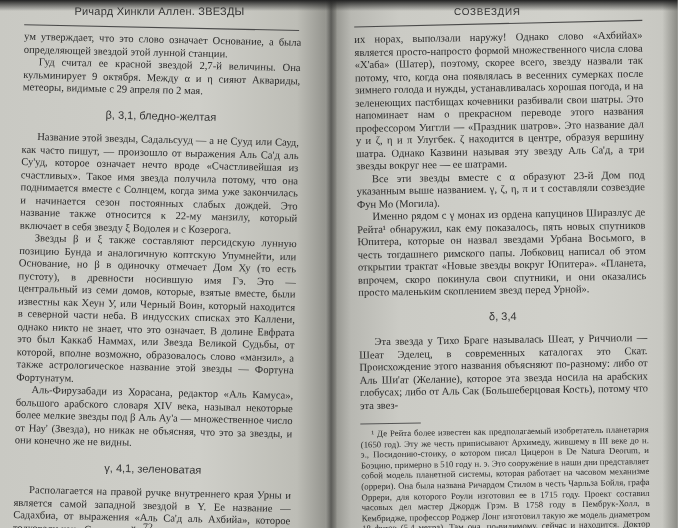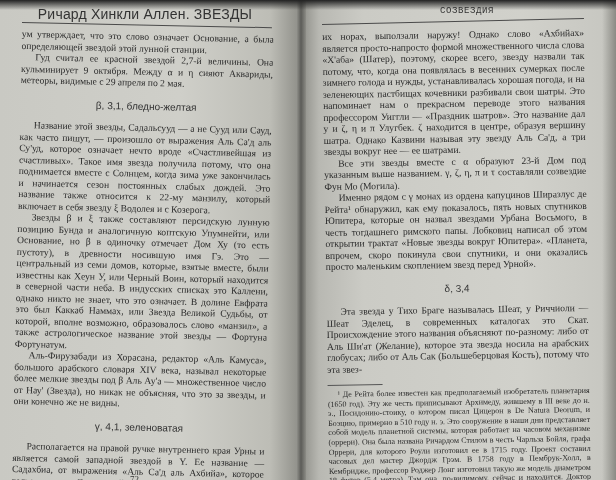--- a/index.html
+++ b/index.html
@@ -26,25 +26,25 @@
     left:300px; width:316px;
     background:linear-gradient(90deg,#8a8a84 0%, #b8b8b2 6%, #cbcbc5 20%, #d1d1cb 70%, #c6c6c0 100%);
   }
   .gutter {
     position:absolute; left:296px; top:0; width:10px; height:480px;
     background:linear-gradient(90deg,#9a9a94,#5c5c58,#8c8c86);
     z-index:3;
   }
   .running-head {
     font-family:"Liberation Sans", sans-serif;
-    font-size:14px; text-align:center; letter-spacing:0.2px;
+    font-size:10px; text-align:center; letter-spacing:0.2px;
     color:#333;
   }
   .page-left .running-head { position:absolute; top:6px; left:30px; width:230px; }
-  .page-right .running-head { position:absolute; top:6px; left:52px; width:230px; font-size:9px; letter-spacing:0.6px;font-family:Liberation Mono, monospace;}
+  .page-right .running-head { position:absolute; top:6px; left:28px; width:230px; font-size:9px; letter-spacing:0.6px;}
   .rule { position:absolute; height:1px; background:#4a4a4a; }
   .page-left .rule { top:22px; left:22px; width:250px; transform:rotate(1.2deg); transform-origin:left; }
   .page-right .rule { top:24px; left:22px; width:262px; transform:rotate(-1.3deg); transform-origin:left; }
   .text-block {
     position:absolute; font-size:9.6px; line-height:11.5px;
     text-align:justify;
   }
   .page-left .text-block { left:22px; width:252px; transform:rotate(1.3deg); transform-origin:left top; }
   .page-right .text-block { left:22px; width:262px; transform:rotate(-0.9deg); transform-origin:left top; }
   .para { margin:0; text-indent:14px; }

